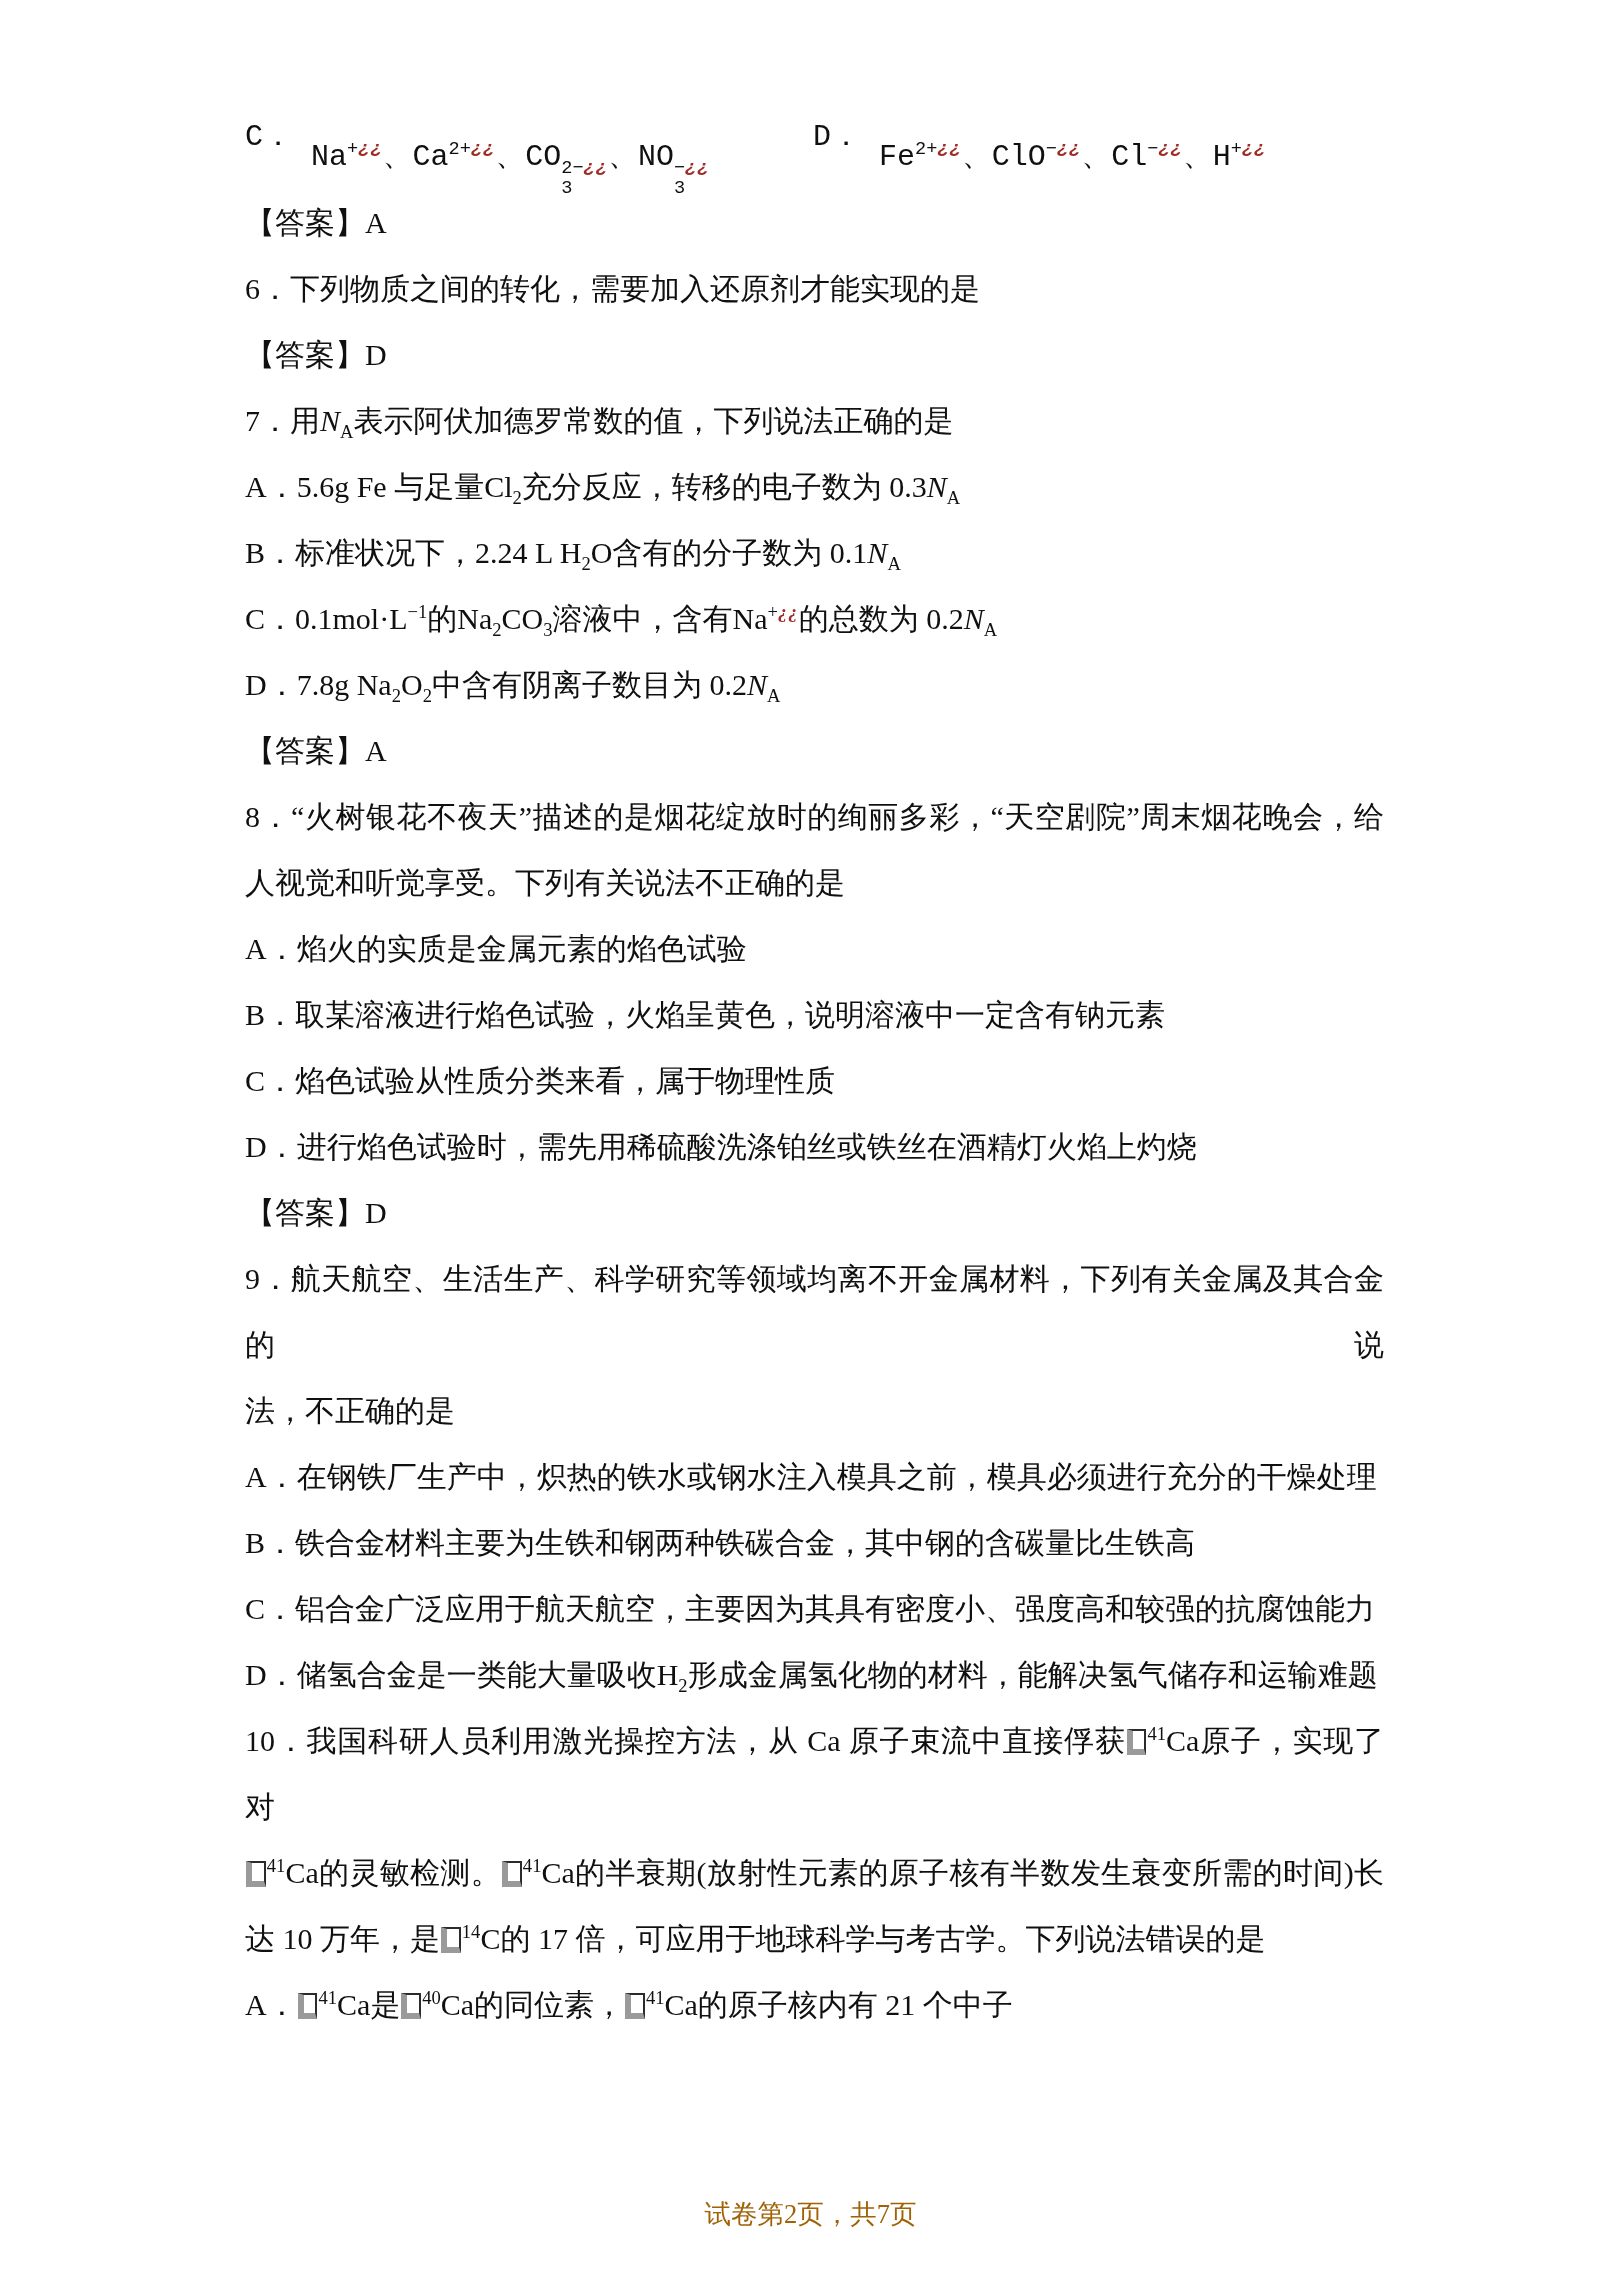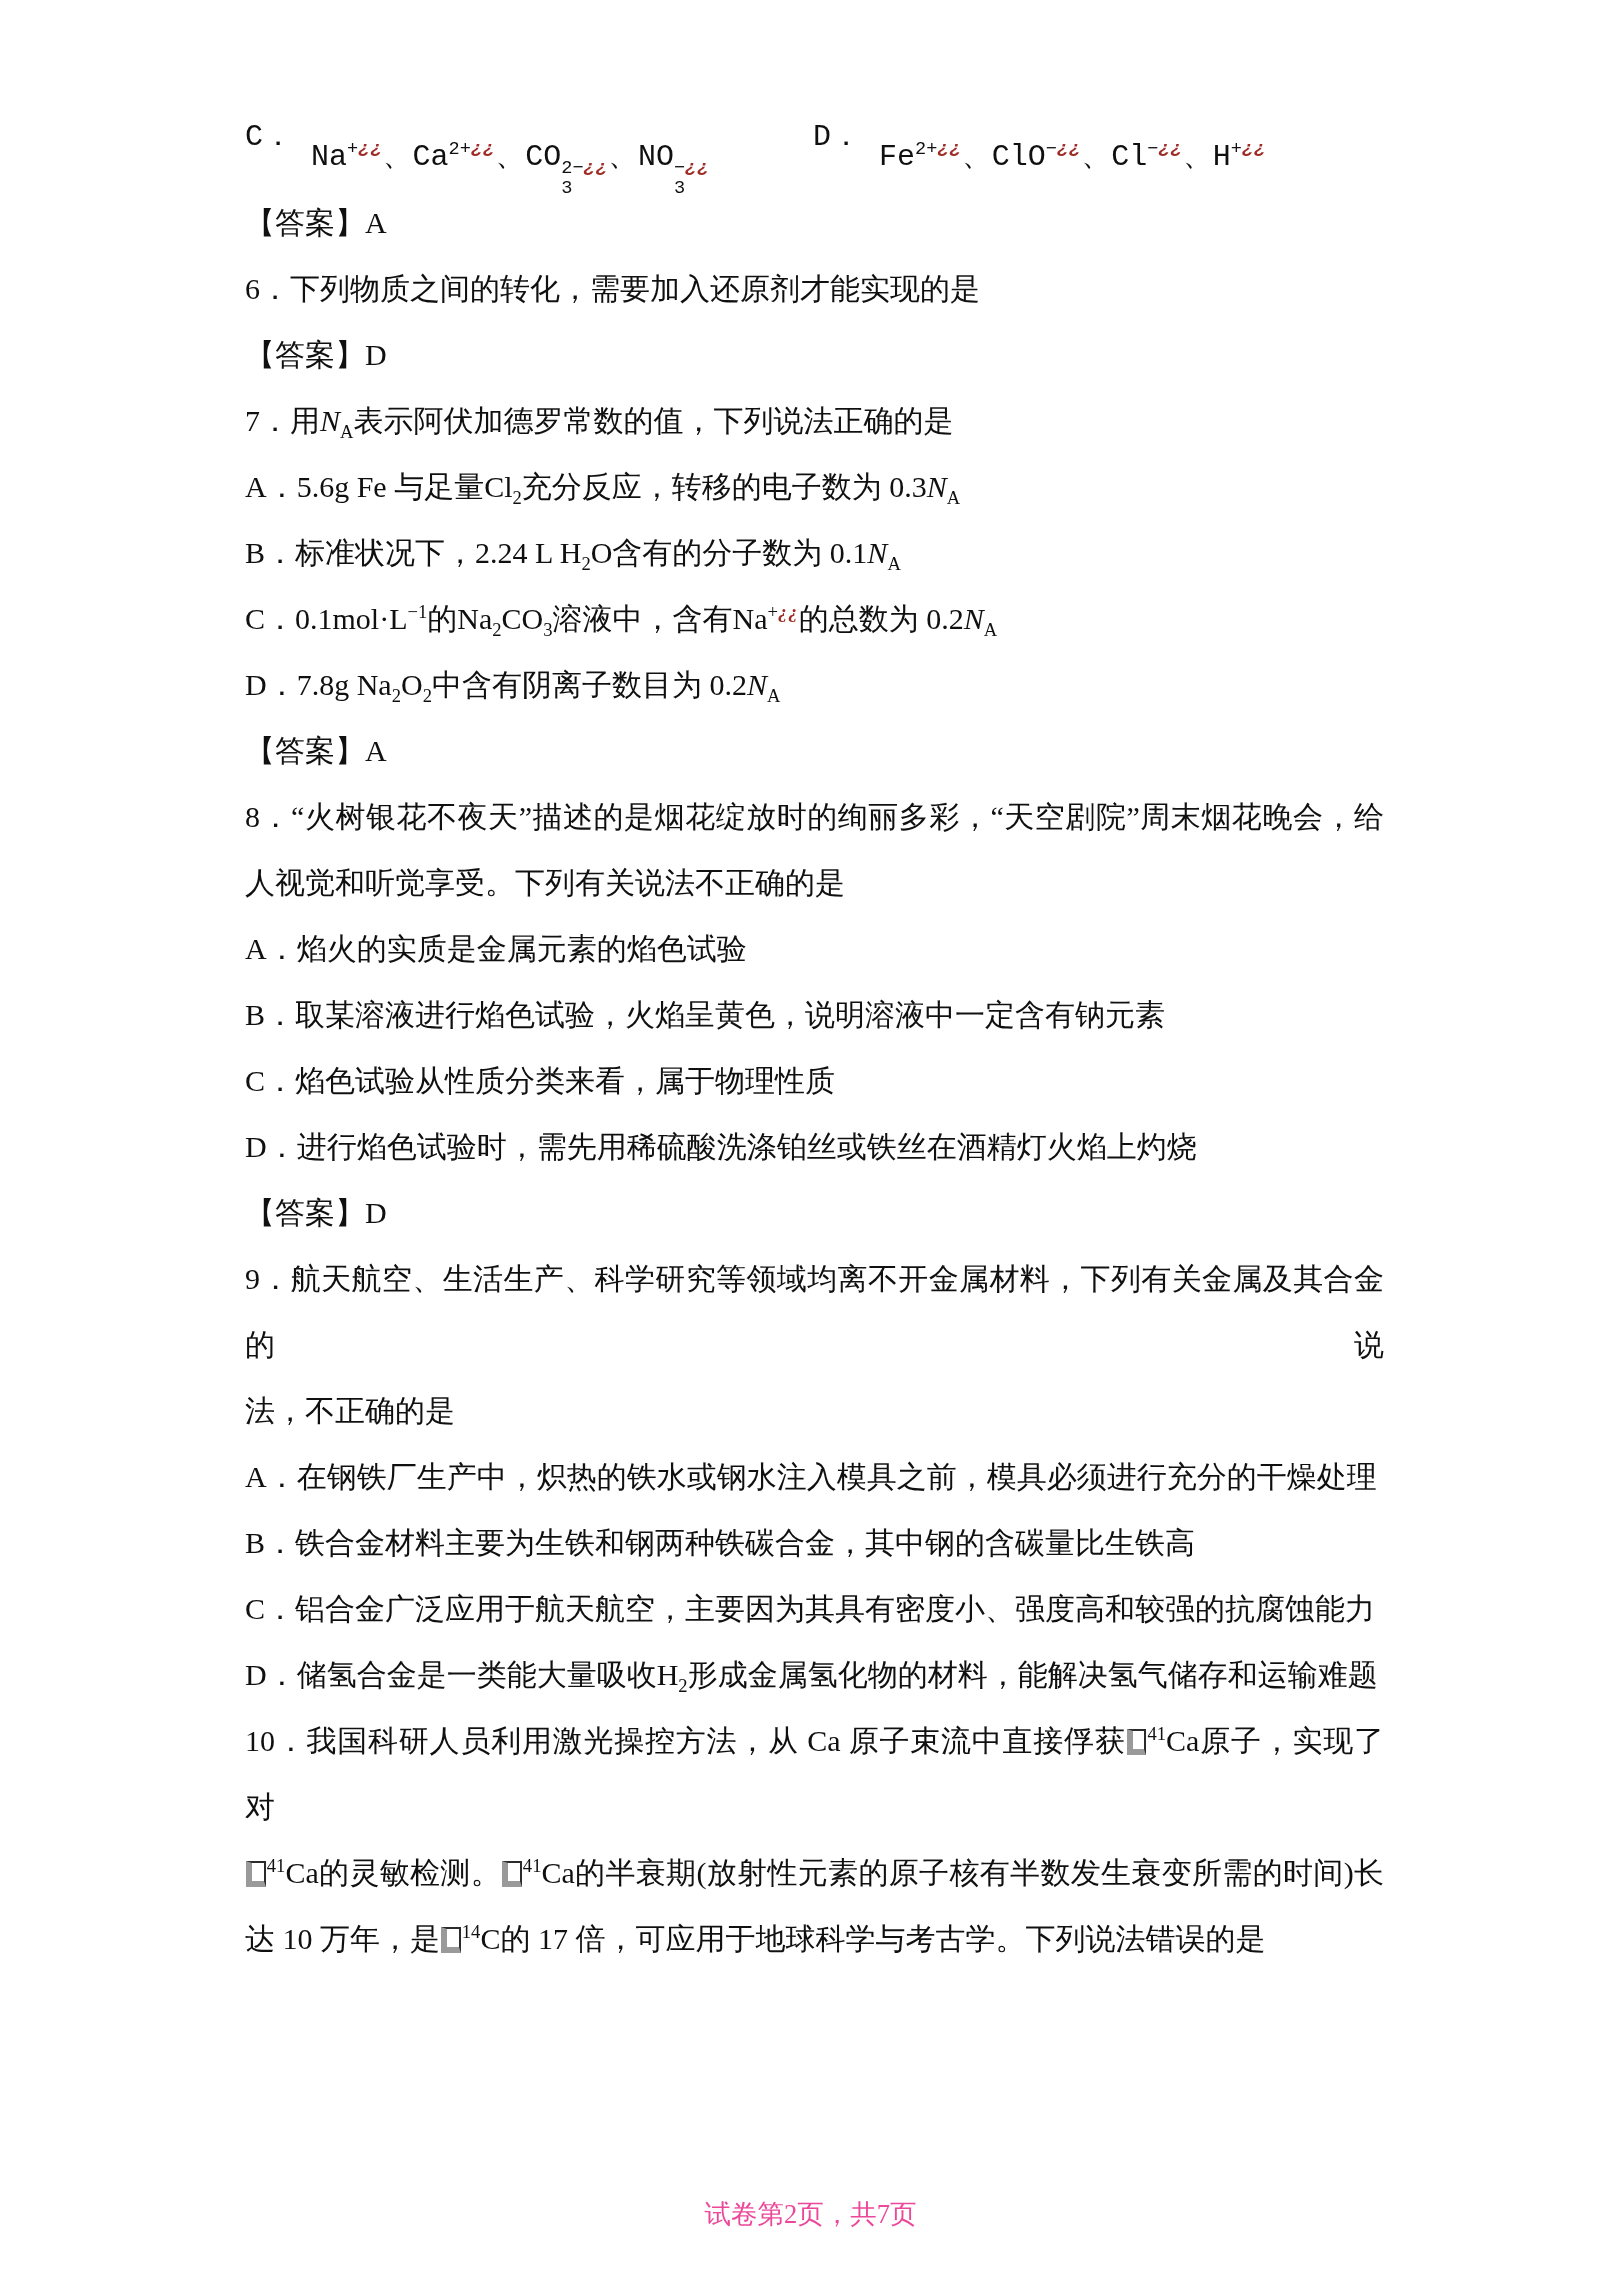--- a/index.html
+++ b/index.html
@@ -61,21 +61,21 @@
     border-bottom:6.9px solid var(--box-gray,#9a9a9a);
     vertical-align:-3.9px;
     margin:0 1px;
   }
   .footer{
     position:absolute;
     top:2196px;left:0;
     width:100%;
     text-align:center;
     font-size:26.5px;
-    color:#ec4899;
+    color:#a16207;
   }
 </style>
 </head>
 <body>
 
 <div class="page">
   <div class="content">
 
     <div class="line cols q5row">
       <div>
@@ -116,18 +116,19 @@
     <div class="line just">9．航天航空、生活生产、科学研究等领域均离不开金属材料，下列有关金属及其合金的说</div>
     <div class="line">法，不正确的是</div>
     <div class="line">A．在钢铁厂生产中，炽热的铁水或钢水注入模具之前，模具必须进行充分的干燥处理</div>
     <div class="line">B．铁合金材料主要为生铁和钢两种铁碳合金，其中钢的含碳量比生铁高</div>
     <div class="line">C．铝合金广泛应用于航天航空，主要因为其具有密度小、强度高和较强的抗腐蚀能力</div>
     <div class="line">D．储氢合金是一类能大量吸收H<sub>2</sub>形成金属氢化物的材料，能解决氢气储存和运输难题</div>
 
     <div class="line just">10．我国科研人员利用激光操控方法，从 Ca 原子束流中直接俘获<span class="ph-box"></span><sup>41</sup>Ca原子，实现了对</div>
     <div class="line just"><span class="ph-box"></span><sup>41</sup>Ca的灵敏检测。<span class="ph-box"></span><sup>41</sup>Ca的半衰期(放射性元素的原子核有半数发生衰变所需的时间)长</div>
     <div class="line">达 10 万年，是<span class="ph-box"></span><sup>14</sup>C的 17 倍，可应用于地球科学与考古学。下列说法错误的是</div>
+    <div class="line">A．<span class="ph-box"></span><sup>41</sup>Ca是<span class="ph-box"></span><sup>40</sup>Ca的同位素，<span class="ph-box"></span><sup>41</sup>Ca的原子核内有 21 个中子</div>
 
   </div>
 
   <div class="footer">试卷第2页，共7页</div>
 </div>
 
 
 </body></html>

